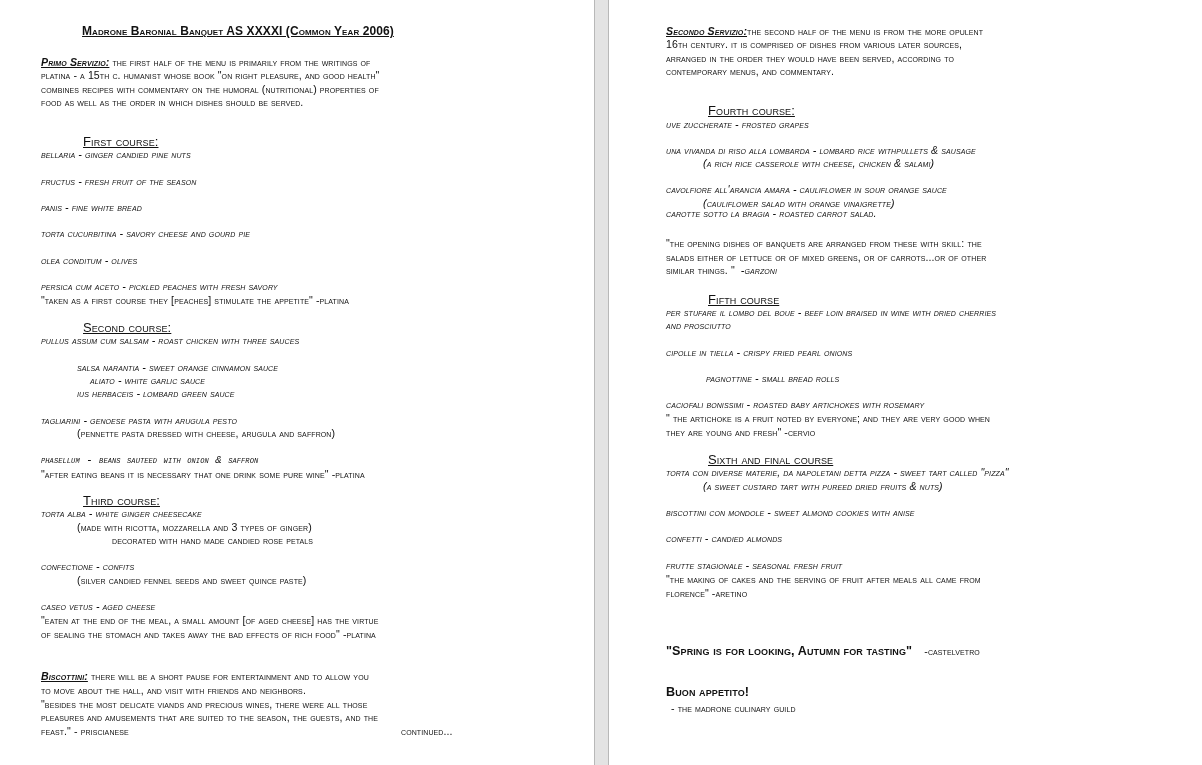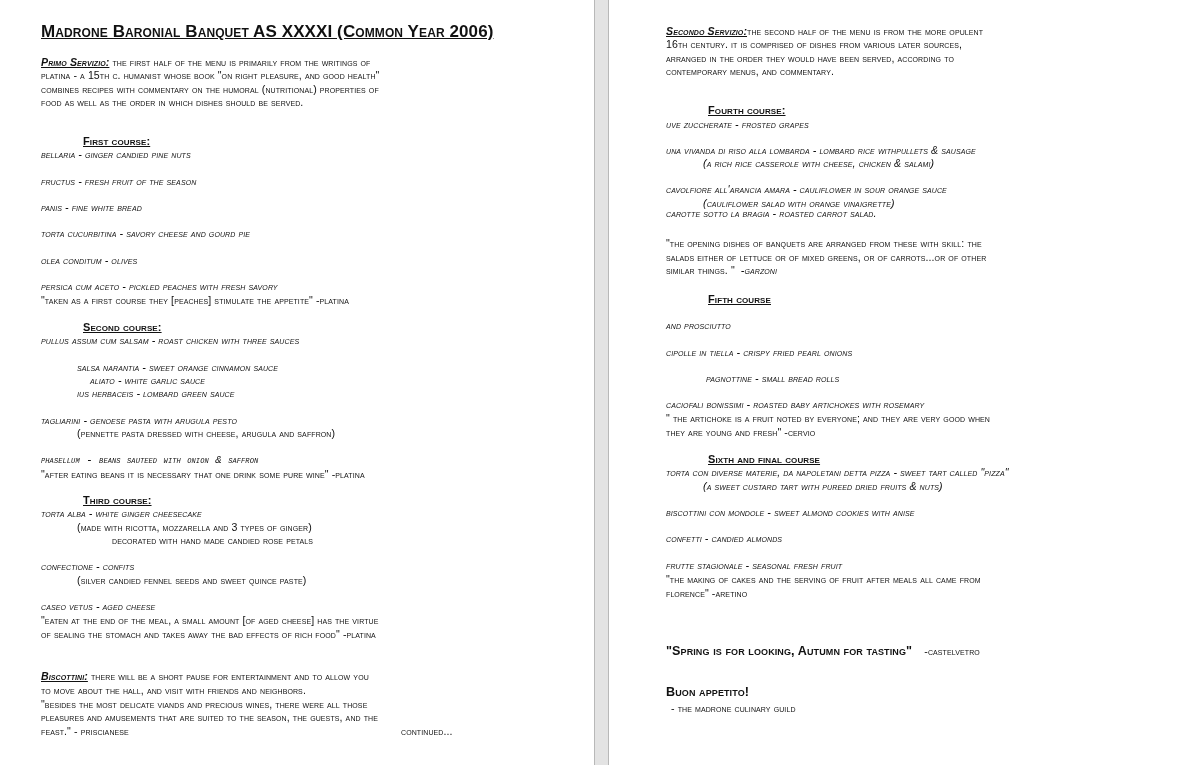--- a/index.html
+++ b/index.html
@@ -12,22 +12,22 @@
   .page.right { left:609px; width:542px; }
   .divider {
     position:absolute; left:594px; top:0; width:15px; height:765px;
     background:#e3e3e3; border-left:1px solid #b8b8b8; border-right:1px solid #b8b8b8; box-sizing:border-box;
   }
   .txt { position:absolute; white-space:nowrap; font-size:10.6px; line-height:13.4px; font-variant:small-caps; text-transform:lowercase; letter-spacing:0.1px; }
   .keepcase { text-transform:none; }
   .it { font-style:italic; }
   .b { font-weight:bold; }
   .u { text-decoration:underline; }
-  .title { font-size:17px; font-weight:bold; text-decoration:underline; font-variant:small-caps; text-transform:none; }
-  .head { font-weight:bold; text-decoration:underline; font-variant:small-caps; text-transform:none; font-size:11px;padding-left:42px;}
+  .title { font-size:12px; font-weight:bold; text-decoration:underline; font-variant:small-caps; text-transform:none;margin-left:41px; }
+  .head { font-weight:normal; text-decoration:underline; font-variant:small-caps; text-transform:none; font-size:13px;padding-left:42px;}
   .bigq { font-weight:bold; font-size:12.6px; font-variant:small-caps; text-transform:none;}
 </style>
 </head>
 <body>
 
 <div class="page left">
   <div class="txt title" style="left:41px;top:25px;">Madrone Baronial Banquet AS XXXXI  (Common Year 2006)</div>
 
   <div class="txt" style="left:41px;top:56px;"><span class="b it u keepcase">Primo Servizio:</span><span> The first half of the menu is primarily from the writings of</span></div>
   <div class="txt" style="left:41px;top:69px;">Platina - a 15th c. humanist whose book "on right pleasure, and good health"</div>
@@ -84,20 +84,21 @@
   <div class="txt it" style="left:57px;top:144px;">Una vivanda di riso alla lombarda - Lombard Rice withpullets &amp; sausage</div>
   <div class="txt it" style="left:94px;top:157px;">(a rich rice casserole with cheese, chicken &amp; salami)</div>
   <div class="txt it" style="left:57px;top:183px;">Cavolfiore all'arancia amara - Cauliflower in Sour Orange sauce</div>
   <div class="txt it" style="left:94px;top:197px;">(Cauliflower salad with orange vinaigrette)</div>
   <div class="txt it" style="left:57px;top:207px;">Carotte sotto la bragia - Roasted carrot salad.</div>
   <div class="txt" style="left:57px;top:237px;">"The opening dishes of banquets are arranged from these with skill: the</div>
   <div class="txt" style="left:57px;top:251px;">salads either of lettuce or of mixed greens, or of carrots...or of other</div>
   <div class="txt" style="left:57px;top:264px;"><span>similar things. "</span>&nbsp;&nbsp;<span class="it">-Garzoni</span></div>
 
   <div class="txt head" style="left:57px;top:293px;">Fifth course</div>
+  <div class="txt it" style="left:57px;top:306px;">Per stufare il lombo del boue - Beef Loin braised in wine with dried cherries</div>
   <div class="txt it" style="left:57px;top:319px;">and prosciutto</div>
   <div class="txt it" style="left:57px;top:346px;">Cipolle in Tiella - Crispy fried pearl onions</div>
   <div class="txt it" style="left:57px;top:372px;margin-left:40px;">pagnottine - small bread rolls</div>
   <div class="txt it" style="left:57px;top:398px;">Caciofali bonissimi  - roasted baby artichokes with rosemary</div>
   <div class="txt" style="left:57px;top:412px;">" The artichoke is a fruit noted by everyone; and they are very good when</div>
   <div class="txt" style="left:57px;top:426px;">they are young and fresh"   -Cervio</div>
 
   <div class="txt head" style="left:57px;top:453px;">Sixth and final course</div>
   <div class="txt it" style="left:57px;top:466px;">Torta con diverse materie, da Napoletani detta pizza - Sweet Tart called "Pizza"</div>
   <div class="txt it" style="left:94px;top:480px;">(a sweet custard tart with pureed  dried fruits &amp; nuts)</div>

